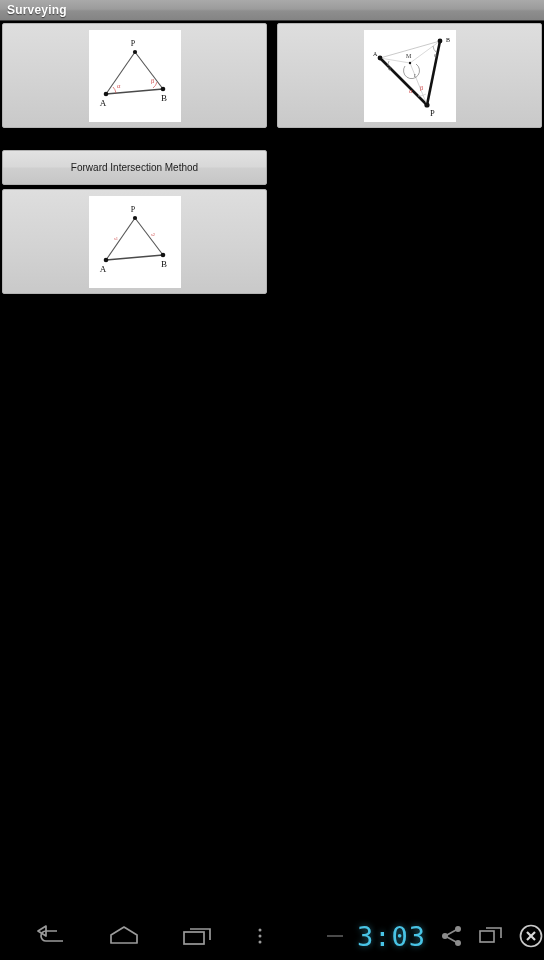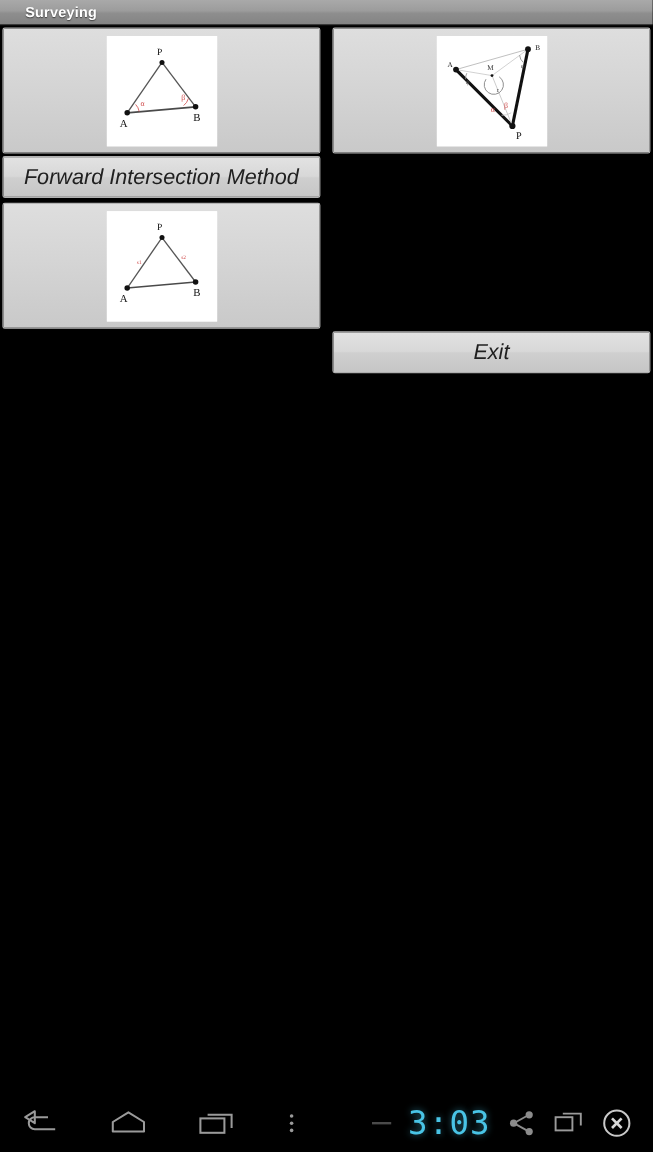--- a/index.html
+++ b/index.html
@@ -20,21 +20,21 @@
   }
 
   
   .titlebar {
     height: 21px;
     width: 100%;
     background: linear-gradient(to bottom, #a9a9a9 0%, #9c9c9c 45%, #8e8e8e 55%, #848484 100%);
     border-bottom: 1px solid #3a3a3a;
     display: flex;
     align-items: center;
-    padding-left: 21px;
+    padding-left: 7px;
   }
   .titlebar-text {
     color: #ffffff;
     font-size: 12px;
     font-weight: bold;
     letter-spacing: 0.2px;
     text-shadow: 0 1px 1px rgba(0,0,0,0.55);
   }
 
   
@@ -70,42 +70,42 @@
   }
   .thumb {
     width: 92px;
     height: 92px;
     background: #ffffff;
     display: block;
   }
 
   .text-btn {
     height: 35px;
-    margin: 2px 2px 3px 2px;
+    margin: 22px 2px 3px 2px;
     background: linear-gradient(to bottom, #e2e2e2 0%, #d8d8d8 48%, #cfcfcf 52%, #c6c6c6 100%);
     border: 1px solid #b0b0b0;
     border-radius: 2px;
     display: flex;
     align-items: center;
     justify-content: center;
     color: #202020;
-    font-size: 18px;
-    font-style: italic;
+    font-size: 10px;
   }
 
   
   .navbar {
     position: absolute;
     left: 0;
     bottom: 0;
     width: 544px;
     height: 48px;
     background: #000;
     display: flex;
     align-items: center;
+    justify-content: flex-end;
   }
   .nav-left {
     display: flex;
     align-items: center;
     width: 300px;
     padding-left: 18px;
     gap: 40px;
   }
   .nav-right {
     display: flex;
@@ -213,21 +213,20 @@
             <text x="14" y="76" font-size="9" fill="#111" font-family="Liberation Serif, serif" text-anchor="middle">A</text>
             <text x="75" y="71" font-size="9" fill="#111" font-family="Liberation Serif, serif" text-anchor="middle">B</text>
             <text x="25" y="44" font-size="4.5" fill="#d05050" font-family="Liberation Serif, serif">s1</text>
             <text x="62" y="40" font-size="4.5" fill="#d05050" font-family="Liberation Serif, serif">s2</text>
           </svg>
         </div>
       </div>
 
       <div class="cell right">
         <div class="img-btn blank"></div>
-        <div class="text-btn">Exit</div>
       </div>
 
     </div>
 
   </div>
 
   <div class="navbar">
 
     <div class="nav-left">
 

